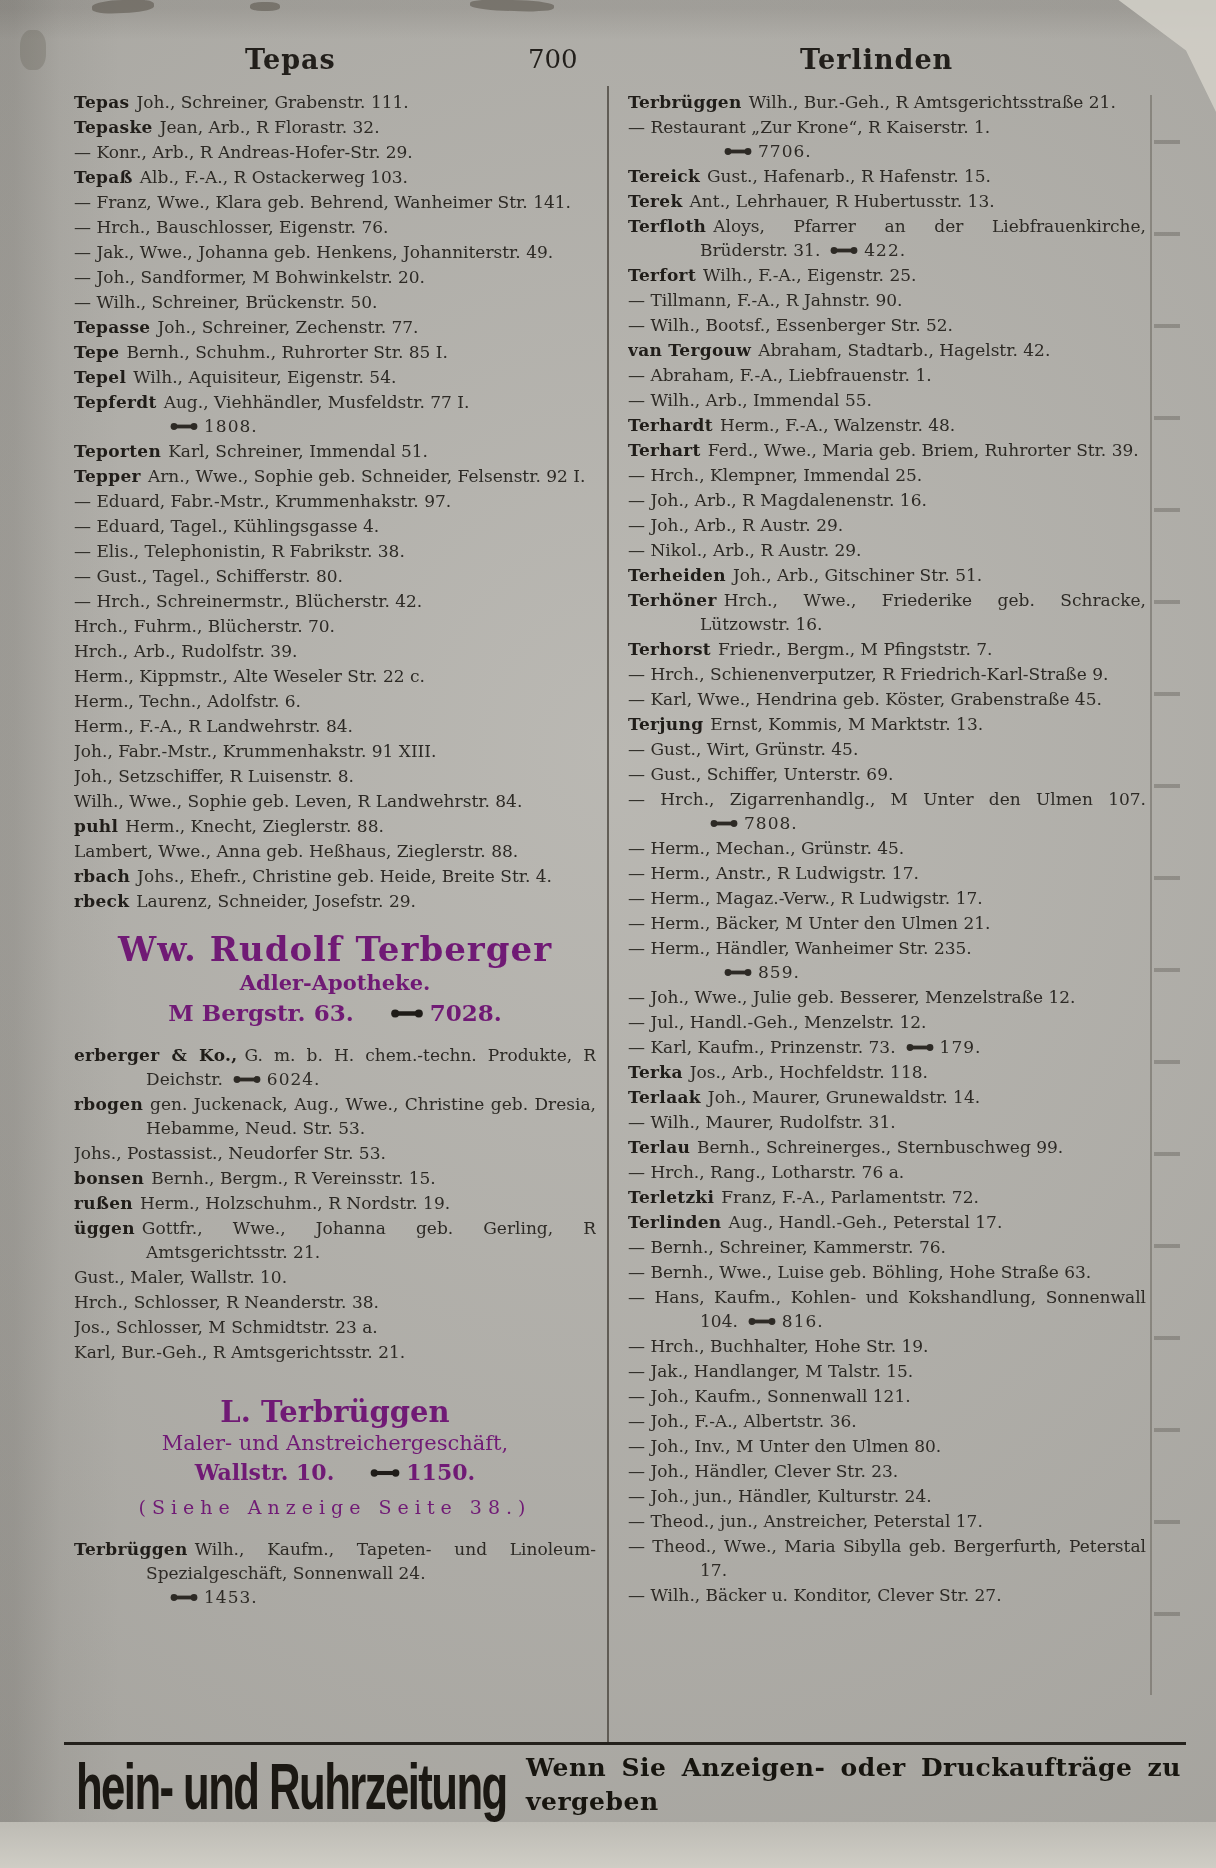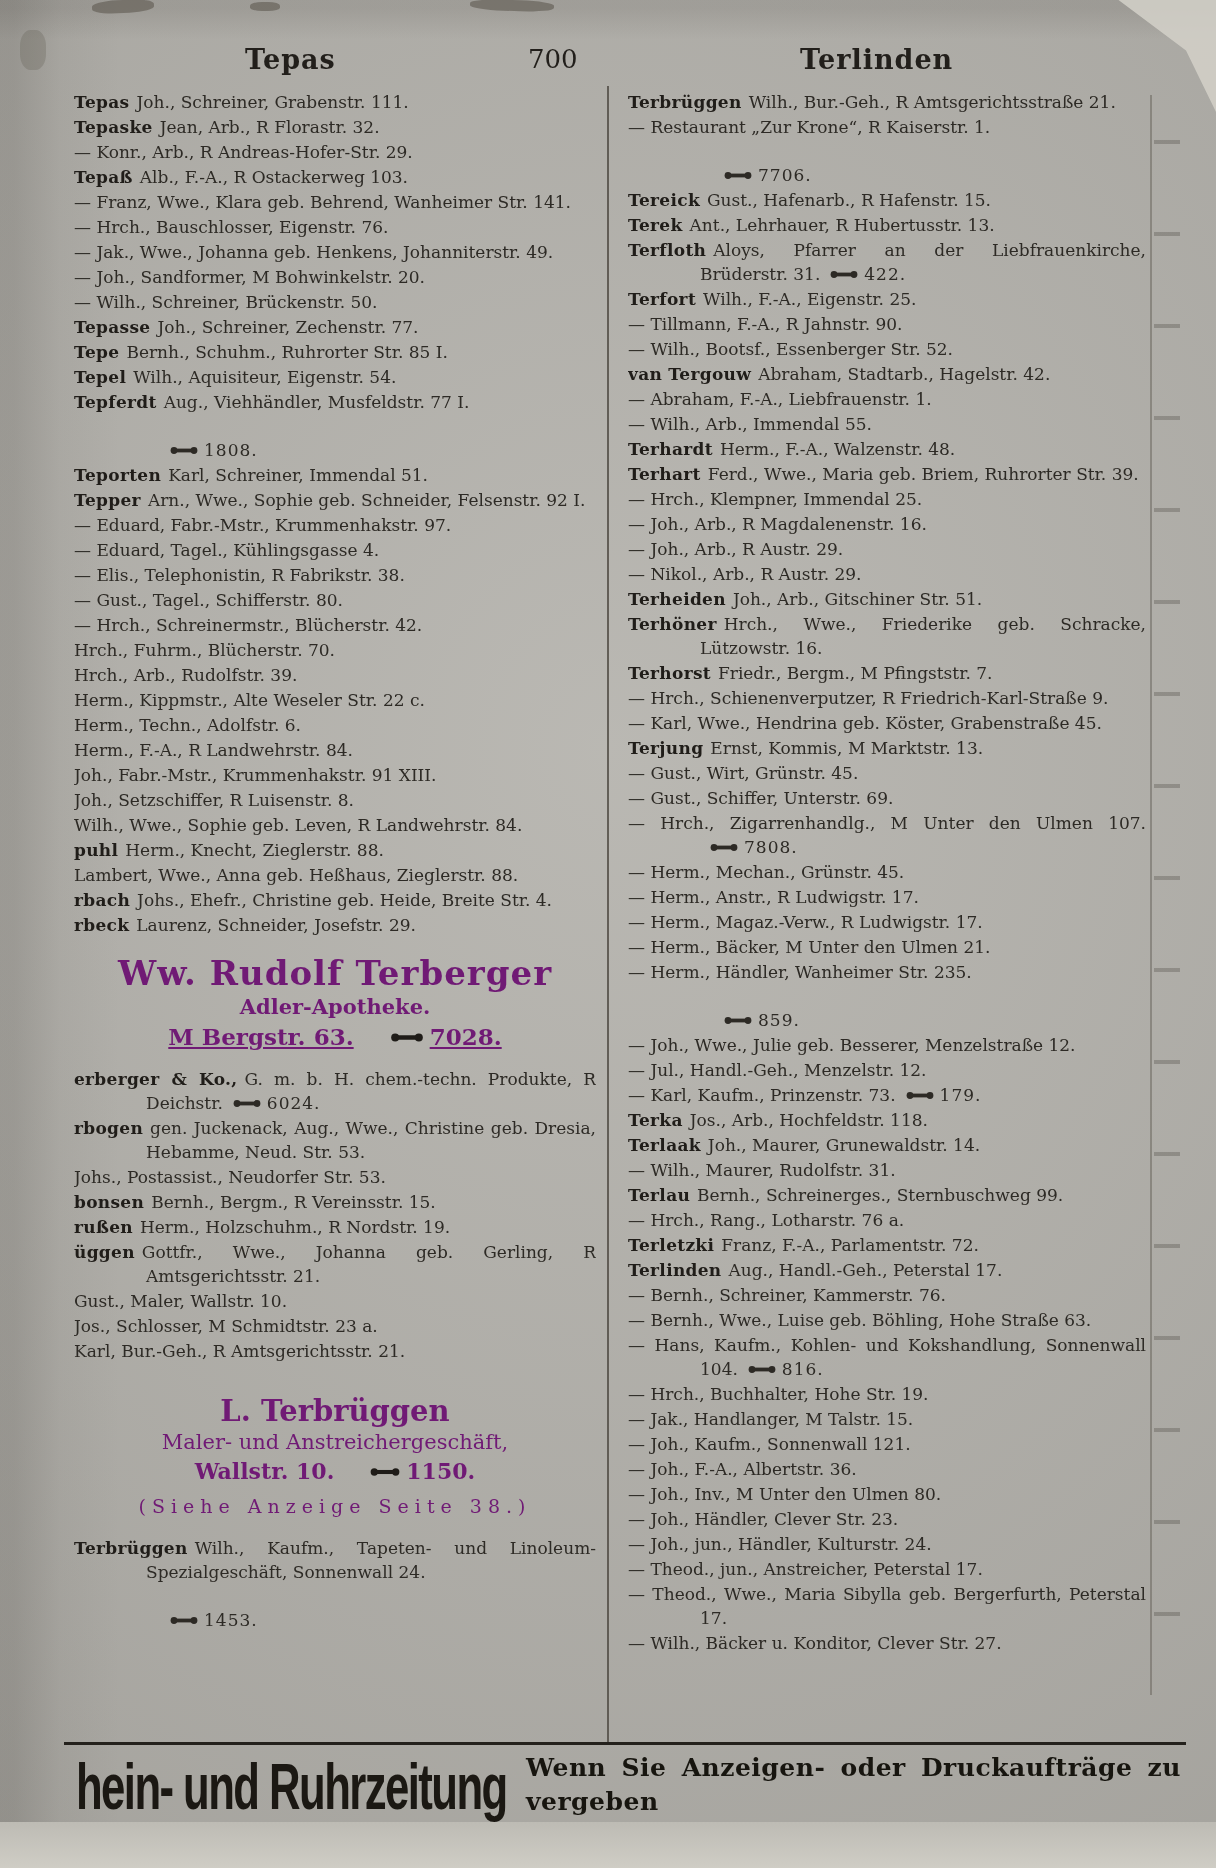--- a/index.html
+++ b/index.html
@@ -28,30 +28,30 @@
   .hdr-page{font-size:26px;}
 
   
   .col{position:absolute;top:90px;color:#2d2a25;font-size:17px;line-height:24px;}
   .col-left{left:74px;width:522px;height:1650px;overflow:hidden;}
   .col-right{left:628px;width:518px;height:1650px;overflow:hidden;}
   .entry{padding-left:72px;text-indent:-72px;text-align:justify;margin:0 0 1px 0;}
   .entry .b{font-weight:bold;margin-right:7px;letter-spacing:.3px;color:#201d19;}
   .entry .b:empty{display:none;margin:0;}
   .phone{white-space:nowrap;}
-  .phone.own-line{display:block;text-indent:0;margin-left:14px;margin-top:24px;}
+  .phone.own-line{display:block;text-indent:0;margin-left:14px;}
   .ph-icon{vertical-align:middle;margin:0 6px 3px 10px;}
   .phone .num{letter-spacing:1px;}
 
   
   .ad{ text-align:center;color:#701a75;}
   .ad1{margin:16px 0 14px 0;}
   .ad1 .l1{font-size:34px;font-weight:bold;letter-spacing:1px;line-height:40px;}
   .ad1 .l2{font-size:21px;font-weight:bold;line-height:28px;}
-  .ad1 .l3{font-size:23px;font-weight:bold;line-height:32px;text-decoration:underline;}
+  .ad1 .l3{font-size:23px;font-weight:bold;line-height:32px;}
   .ad2{margin:30px 0 10px 0;}
   .ad2 .l1{font-size:29px;font-weight:bold;line-height:36px;}
   .ad2 .l2{font-size:21px;font-weight:normal;line-height:27px;}
   .ad2 .l3{font-size:22px;font-weight:bold;line-height:30px;}
   .ad2 .l4{font-size:19px;letter-spacing:6px;line-height:40px;}
   .ad .addr-gap{display:inline-block;width:26px;}
 
   
   .banner-toprule{position:absolute;left:64px;right:30px;top:1742px;height:3px;background:#24211c;}
   .banner{position:absolute;left:0;right:0;top:1747px;height:112px;color:#17150f;}
@@ -179,20 +179,21 @@
       <div class="entry"><span>Johs., Postassist., Neudorfer Str. 53.</span></div>
 
       <div class="entry"><span class="b">bonsen</span><span>Bernh., Bergm., R Vereinsstr. 15.</span></div>
 
       <div class="entry"><span class="b">rußen</span><span>Herm., Holzschuhm., R Nordstr. 19.</span></div>
 
       <div class="entry"><span class="b">üggen</span><span>Gottfr., Wwe., Johanna geb. Gerling, R Amtsgerichtsstr. 21.</span></div>
 
       <div class="entry"><span>Gust., Maler, Wallstr. 10.</span></div>
 
+      <div class="entry"><span>Hrch., Schlosser, R Neanderstr. 38.</span></div>
 
       <div class="entry"><span>Jos., Schlosser, M Schmidtstr. 23 a.</span></div>
 
       <div class="entry"><span>Karl, Bur.-Geh., R Amtsgerichtsstr. 21.</span></div>
     </div>
 
   <div class="ad ad2">
     <div class="l1">L. Terbrüggen</div>
     <div class="l2">Maler- und Anstreichergeschäft,</div>
     <div class="l3"><span>Wallstr. 10.</span><span class="addr-gap"></span><svg class="ph-icon" width="30" height="12" viewBox="0 0 28 11">

